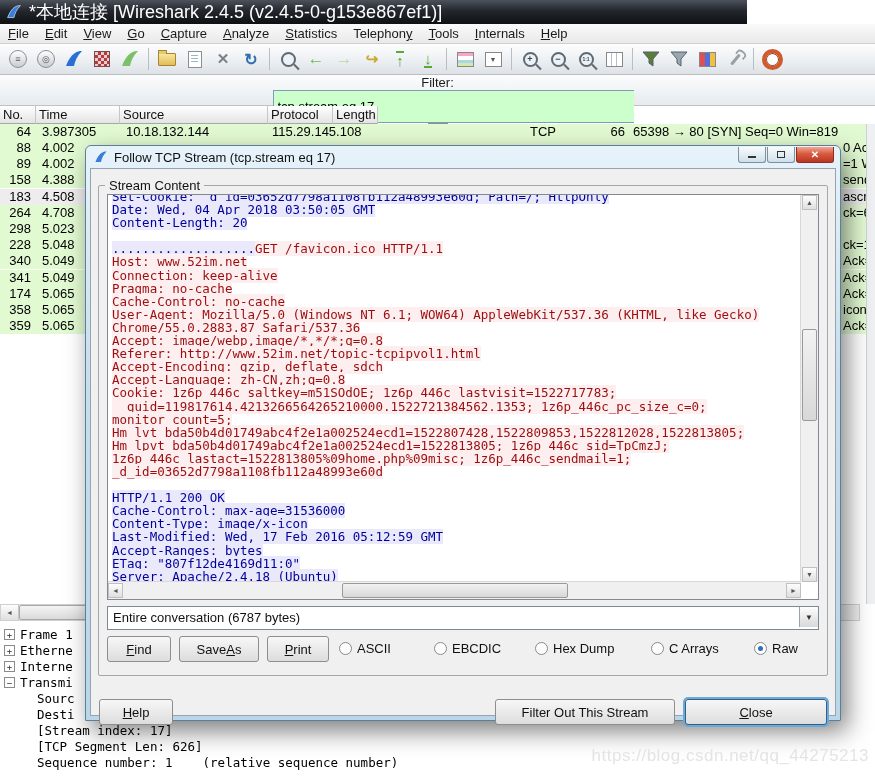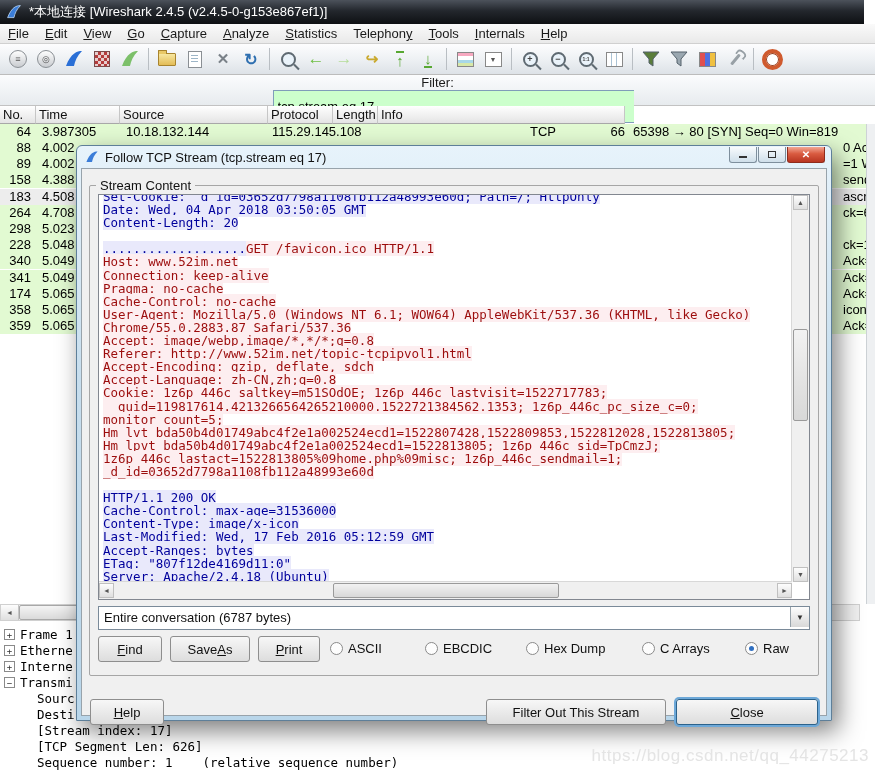--- a/index.html
+++ b/index.html
@@ -1,21 +1,21 @@
 <!DOCTYPE html>
 <html><head>
 <meta charset="utf-8">
 <style>
   html,body{margin:0;padding:0;background:#fff;}
   #win{position:relative;width:875px;height:777px;background:#fff;overflow:hidden;
        font-family:"Liberation Sans",sans-serif;-webkit-font-smoothing:antialiased;}
   
-  #titlebar{position:absolute;left:0;top:0;width:864px;height:24px;
+  #titlebar{position:absolute;left:0;top:0;width:747px;height:24px;
     background:linear-gradient(180deg,#4c525b 0%,#23272d 45%,#0e1013 100%);
-    display:flex;align-items:center;color:#fff;font-size:13px;}
+    display:flex;align-items:center;color:#fff;font-size:18px;}
   #titlebar .fin{margin:0 7px 0 6px;display:inline-flex;}
   #menubar{position:absolute;left:0;top:24px;width:875px;height:19px;
     background:linear-gradient(180deg,#fafafa,#e9e9e9);border-bottom:1px solid #d0d0d0;
     display:flex;align-items:center;font-size:13px;color:#1a1a1a;}
   .menu-item{padding:1px 8px;cursor:default;}
   .menu-item u{text-decoration:underline;}
   #toolbar{position:absolute;left:0;top:44px;width:875px;height:31px;
     background:linear-gradient(180deg,#fdfdfe 0%,#eef1f4 50%,#dde2e7 100%);
     border-bottom:1px solid #bcbcbc;display:flex;align-items:center;padding-left:4px;box-sizing:border-box;}
   .tbi{width:26px;height:26px;display:inline-flex;align-items:center;justify-content:center;margin:0 1px;border-radius:3px;}
@@ -71,21 +71,21 @@
   #midscroll{position:absolute;left:0;top:604px;width:860px;height:17px;background:#f0f0f0;border:1px solid #d0d0d0;box-sizing:border-box;display:flex;}
   #midscroll .sbtn{width:17px;height:15px;background:linear-gradient(#fdfdfd,#dfdfdf);border-right:1px solid #c6c6c6;
     display:inline-flex;align-items:center;justify-content:center;font-size:7px;color:#555;}
   #midscroll .thumb{width:120px;height:15px;background:linear-gradient(#f4f4f4,#dadada);border:1px solid #a8a8a8;border-radius:2px;box-sizing:border-box;}
   
   #dtree{position:absolute;left:0;top:622px;width:875px;height:155px;background:#fff;font-family:"DejaVu Sans Mono",monospace;font-size:12.5px;color:#000;}
   .trow{position:absolute;left:0;height:16px;white-space:pre;}
   .exp{position:absolute;left:4px;top:2px;width:11px;height:11px;border:1px solid #8a8a8a;background:#fff;
     display:inline-flex;align-items:center;justify-content:center;font:9px "DejaVu Sans Mono",monospace;color:#333;box-sizing:border-box;}
   
-  #dlg{position:absolute;left:76px;top:145px;width:756px;height:576px;border-radius:6px 6px 0 0;
+  #dlg{position:absolute;left:85px;top:145px;width:756px;height:576px;border-radius:6px 6px 0 0;
     background:linear-gradient(180deg,#e7f3fb 0%,#c7deee 40%,#b9d6ea 100%);
     border:1px solid #5e7f99;box-shadow:6px 10px 24px rgba(0,0,0,.5);box-sizing:border-box;z-index:20;}
   #dlg-title{position:absolute;left:0;top:0;width:100%;height:22px;display:flex;align-items:center;
     font-size:13px;color:#111;}
   #dlg-title .fin{margin:0 6px 0 8px;display:inline-flex;}
   #caps{position:absolute;right:6px;top:1px;display:flex;}
   .cap{height:15px;border:1px solid #7e8f9d;border-top:none;border-radius:0 0 3px 3px;margin-left:1px;
     display:inline-flex;align-items:center;justify-content:center;background:linear-gradient(#f8fbfd,#cfdfea);}
   .cap.min,.cap.max{width:26px;}
   .cap.close{width:36px;background:linear-gradient(#f2a693,#d95b40 45%,#b83622);border-color:#8e2c1d;color:#fff;font-size:10px;font-weight:bold;}
@@ -259,21 +259,20 @@
     <span class="flatbtn disabled">Apply</span>
     <span class="flatbtn">Save</span>
   </div>
 
   <div id="plist-header">
       <div class="hcol" style="width: 36px;">No.</div>
       <div class="hcol" style="width: 84px;">Time</div>
       <div class="hcol" style="width: 148px;">Source</div>
       <div class="hcol" style="width: 65px;">Protocol</div>
       <div class="hcol" style="width: 45px;">Length</div>
-      <div class="hcol" style="width: 247px;">Info</div>
     </div>
 
   <div class="prow" style="top:124px;">
     <span class="no">64</span>
     <span class="time">3.987305</span>
     <span class="src">10.18.132.144</span>
     <span class="dst">115.29.145.108</span>
     <span class="proto">TCP</span>
     <span class="len">66</span>
     <span class="info">65398 → 80 [SYN] Seq=0 Win=819</span>

